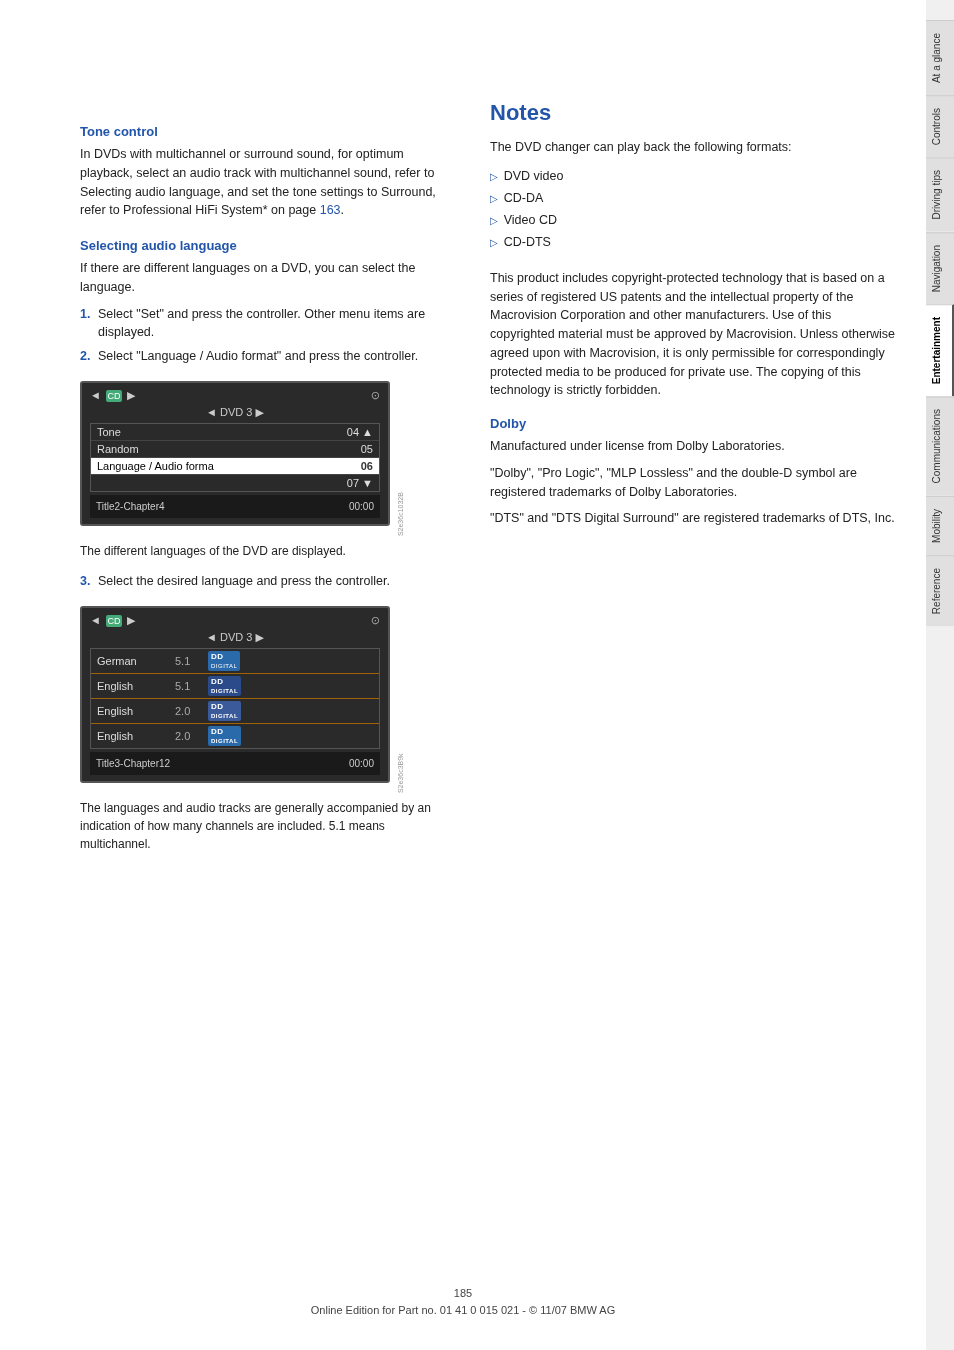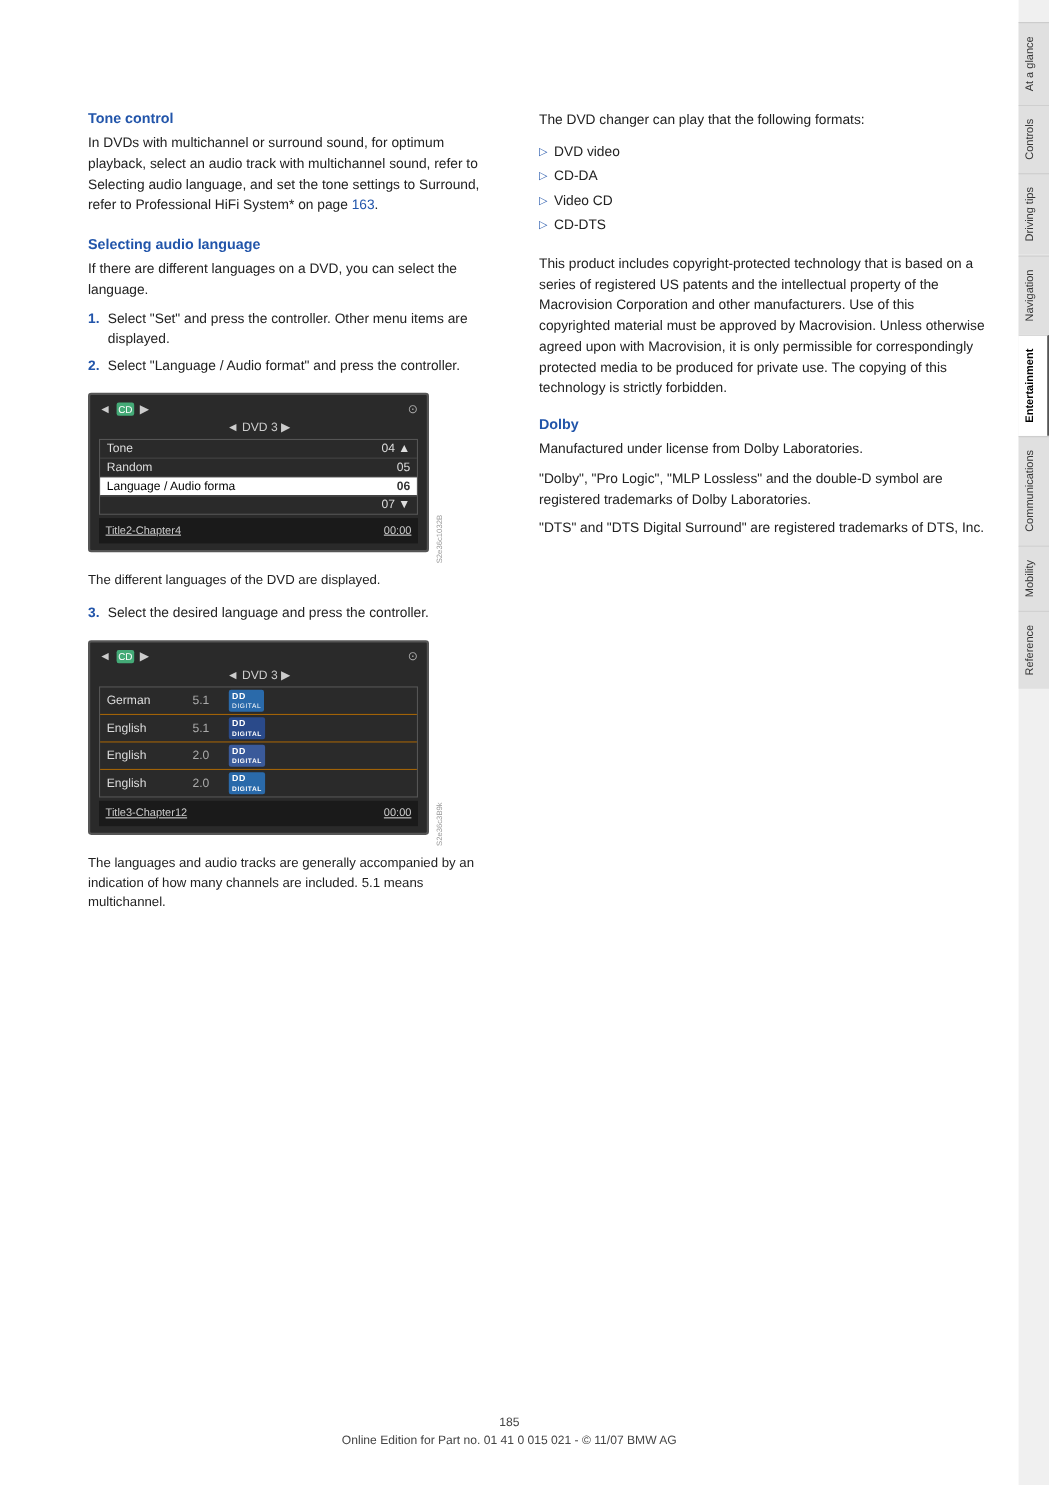--- a/index.html
+++ b/index.html
@@ -22,20 +22,21 @@
     .main-content {
       flex: 1;
       padding: 100px 30px 60px 80px;
       display: flex;
       gap: 30px;
     }
 
     .left-column {
       flex: 0 0 360px;
       max-width: 360px;
+      margin-top: 24px;
     }
 
     .right-column {
       flex: 1;
       padding-left: 20px;
     }
 
     .sidebar {
       width: 28px;
       background: #f0f0f0;
@@ -171,21 +172,20 @@
 
     .screen-bottom-bar {
       display: flex;
       justify-content: space-between;
       align-items: center;
       background: #1a1a1a;
       color: #ccc;
       font-size: 10px;
       padding: 6px 6px;
       margin-top: 3px;
-      text-decoration: underline;
     }
 
     .screen-image2 .lang-rows {
       border: 1px solid #555;
     }
 
     .lang-row {
       display: flex;
       align-items: center;
       padding: 2px 6px;
@@ -415,21 +415,22 @@
           </div>
         </div>
         <div class="vertical-rotated">S2e36c3B9k</div>
       </div>
 
       <p class="image-caption">The languages and audio tracks are generally accompanied by an indication of how many channels are included. 5.1 means multichannel.</p>
     </div>
 
     <div class="right-column">
 
-      <p>The DVD changer can play that the following formats:</p>
+      <h2 class="notes-title">Notes</h2>
+      <p>The DVD changer can play back the following formats:</p>
 
       <ul class="bullet-list">
         <li>DVD video</li>
         <li>CD-DA</li>
         <li>Video CD</li>
         <li>CD-DTS</li>
       </ul>
 
       <p>This product includes copyright-protected technology that is based on a series of registered US patents and the intellectual property of the Macrovision Corporation and other manufacturers. Use of this copyrighted material must be approved by Macrovision. Unless otherwise agreed upon with Macrovision, it is only permissible for correspondingly protected media to be produced for private use. The copying of this technology is strictly forbidden.</p>
 

